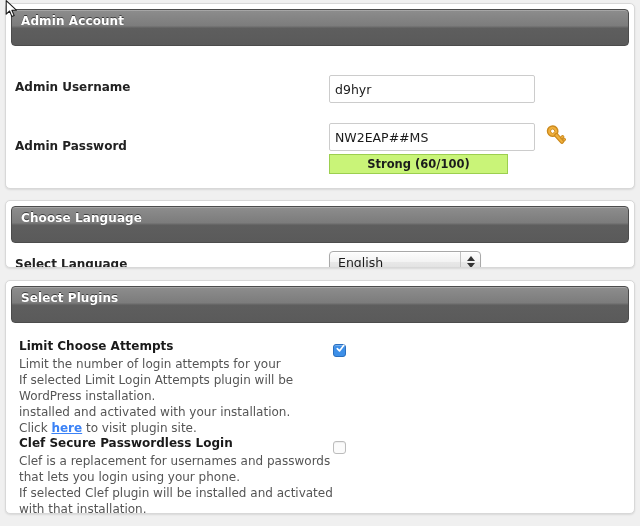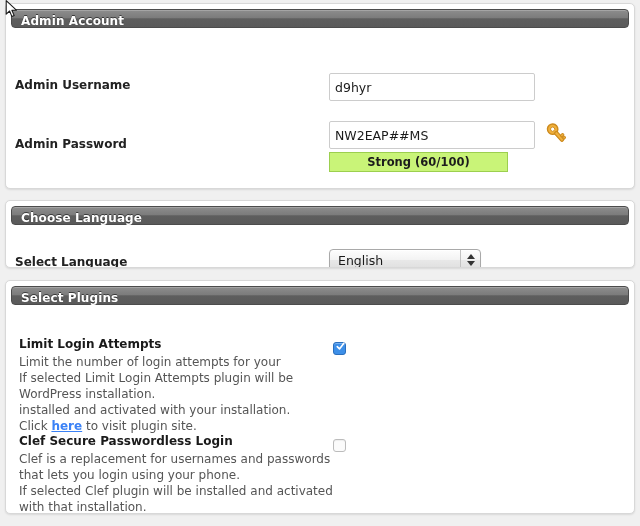--- a/index.html
+++ b/index.html
@@ -33,22 +33,22 @@
     box-sizing: border-box;
     background: #ffffff;
     border: 1px solid #d8d8d8;
     border-radius: 5px;
     box-shadow: 0 1px 2px rgba(0,0,0,0.10);
     overflow: hidden;
   }
 
   .panel-header {
     position: relative;
-    height: 19px;
-    margin: 5px 5px 16px 5px;
+    height: 37px;
+    margin: 5px 5px 0 5px;
     border-radius: 4px;
     background: linear-gradient(to bottom, #8d8d8d 0%, #7c7c7c 45%, #5e5e5e 52%, #5a5a5a 100%);
     border: 1px solid #4c4c4c;
     box-sizing: border-box;
     box-shadow: inset 0 1px 0 rgba(255,255,255,0.22);
   }
   .panel-header .title {
     position: absolute;
     left: 9px;
     top: 4px;
@@ -294,21 +294,21 @@
     </div>
   </div>
 
   <div class="panel" style="top:280px; height:234px;">
     <div class="panel-header">
       <span class="title">Select Plugins</span>
     </div>
     <div class="panel-body" style="height:200px;">
 
       <div class="plugin-block" style="top:16px;">
-        <span class="plugin-title">Limit Login Attempts</span>
+        <span class="plugin-title">Limit Choose Attempts</span>
         <div class="plugin-desc" style="top:17px;">
           <span class="line">Limit the number of login attempts for your</span>
           <span class="line">If selected Limit Login Attempts plugin will be</span>
           <span class="line">WordPress installation.</span>
           <span class="line">installed and activated with your installation.</span>
           <span class="line"><span>Click </span><a class="here">here</a><span> to visit plugin site.</span></span>
         </div>
         <span class="cbx on" style="top:5px;">
           <svg class="tick" viewBox="0 0 10 10" aria-hidden="true">
             <path d="M1.4 5.2 L3.9 7.7 L8.7 1.4" fill="none" stroke="#ffffff" stroke-width="1.8" stroke-linecap="round" stroke-linejoin="round"></path>

